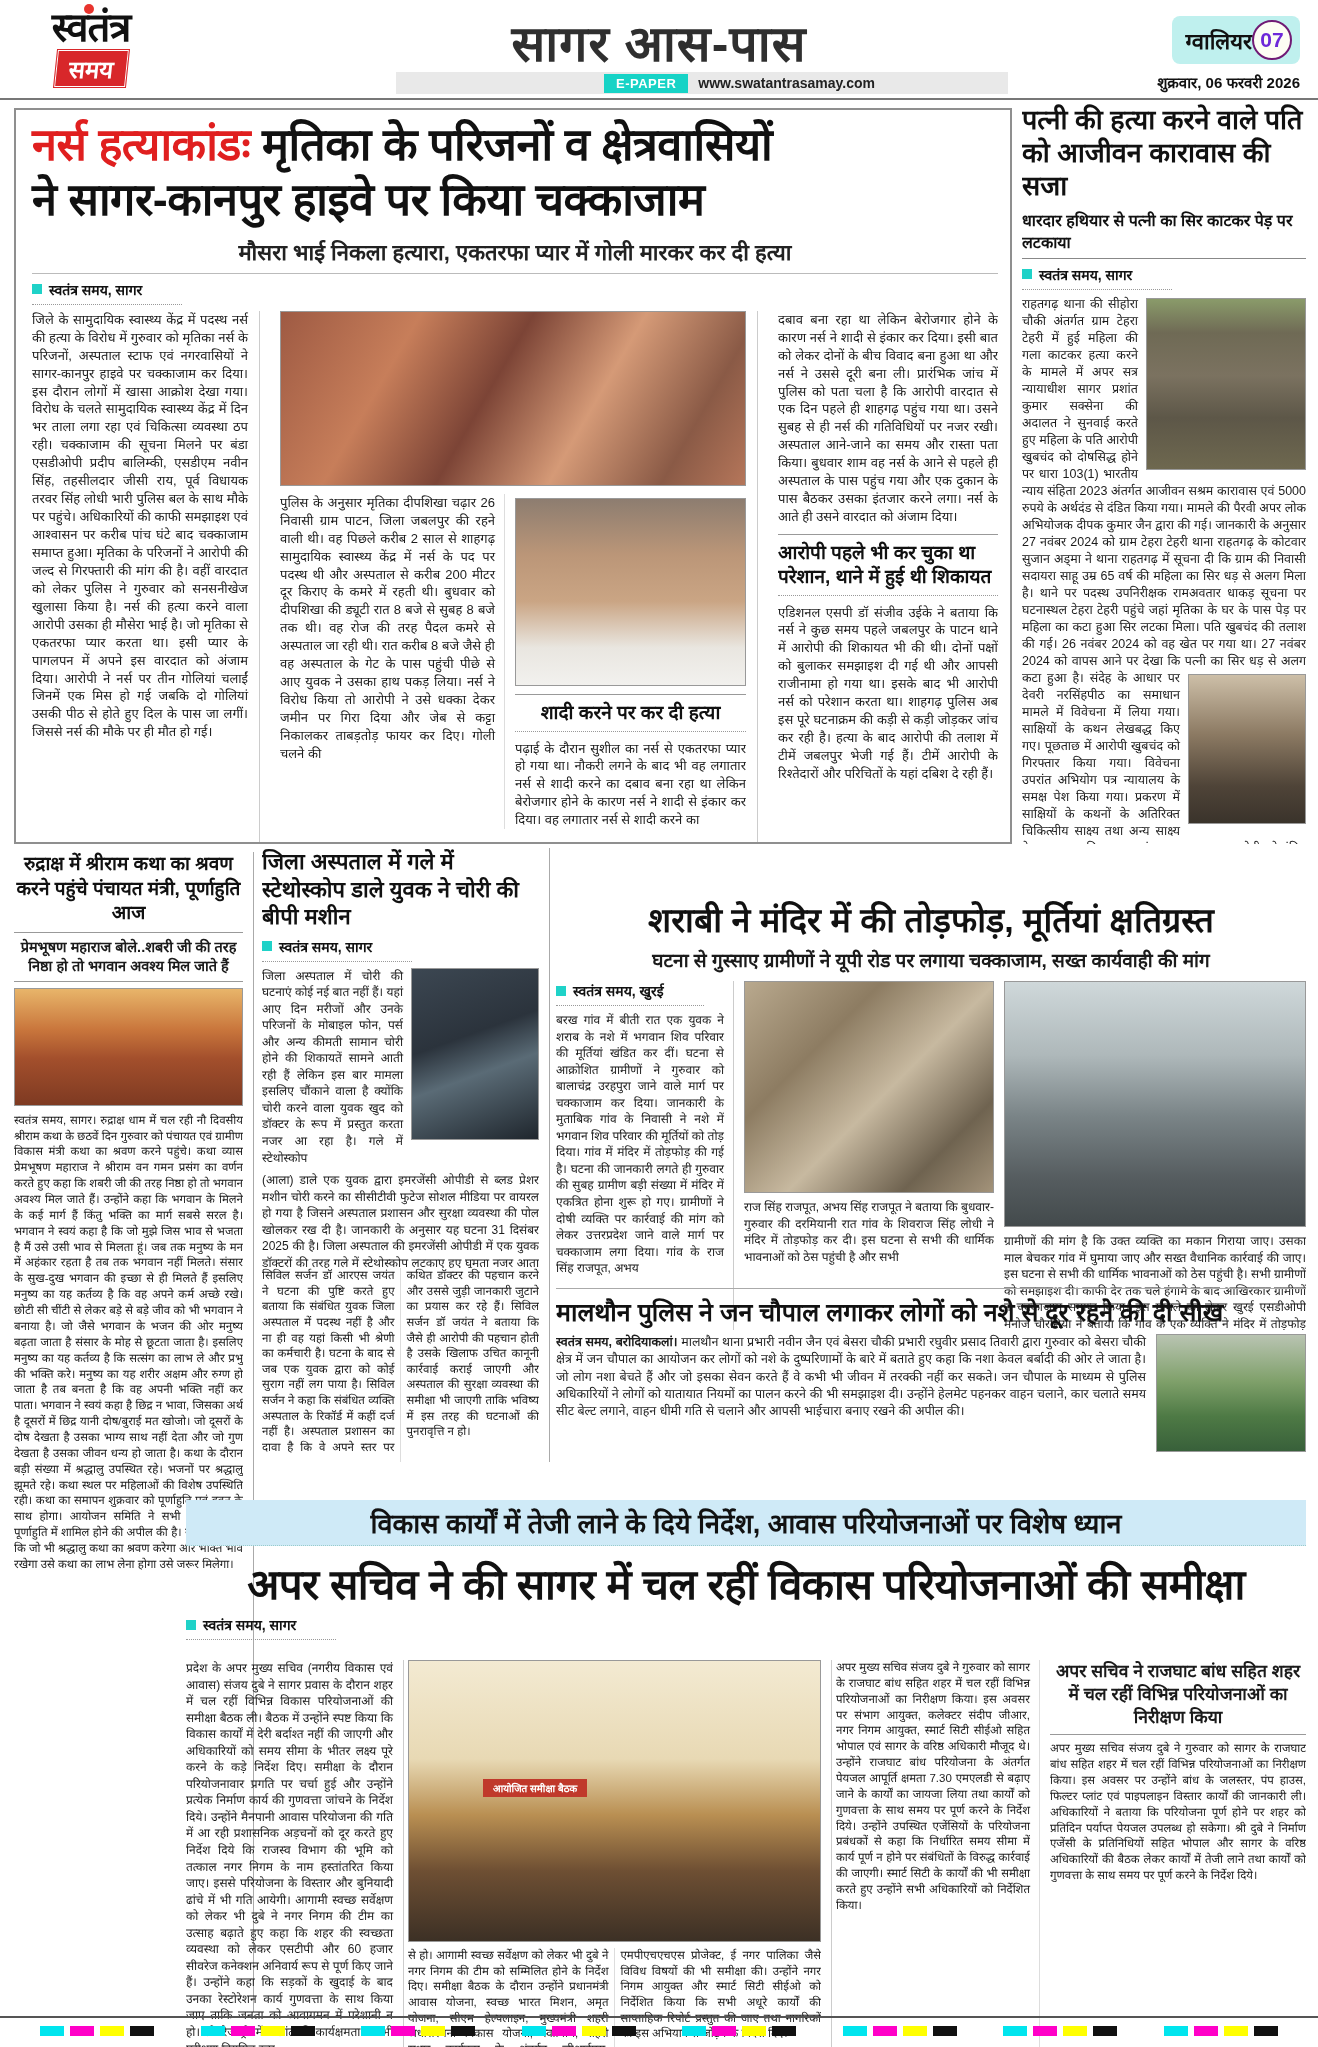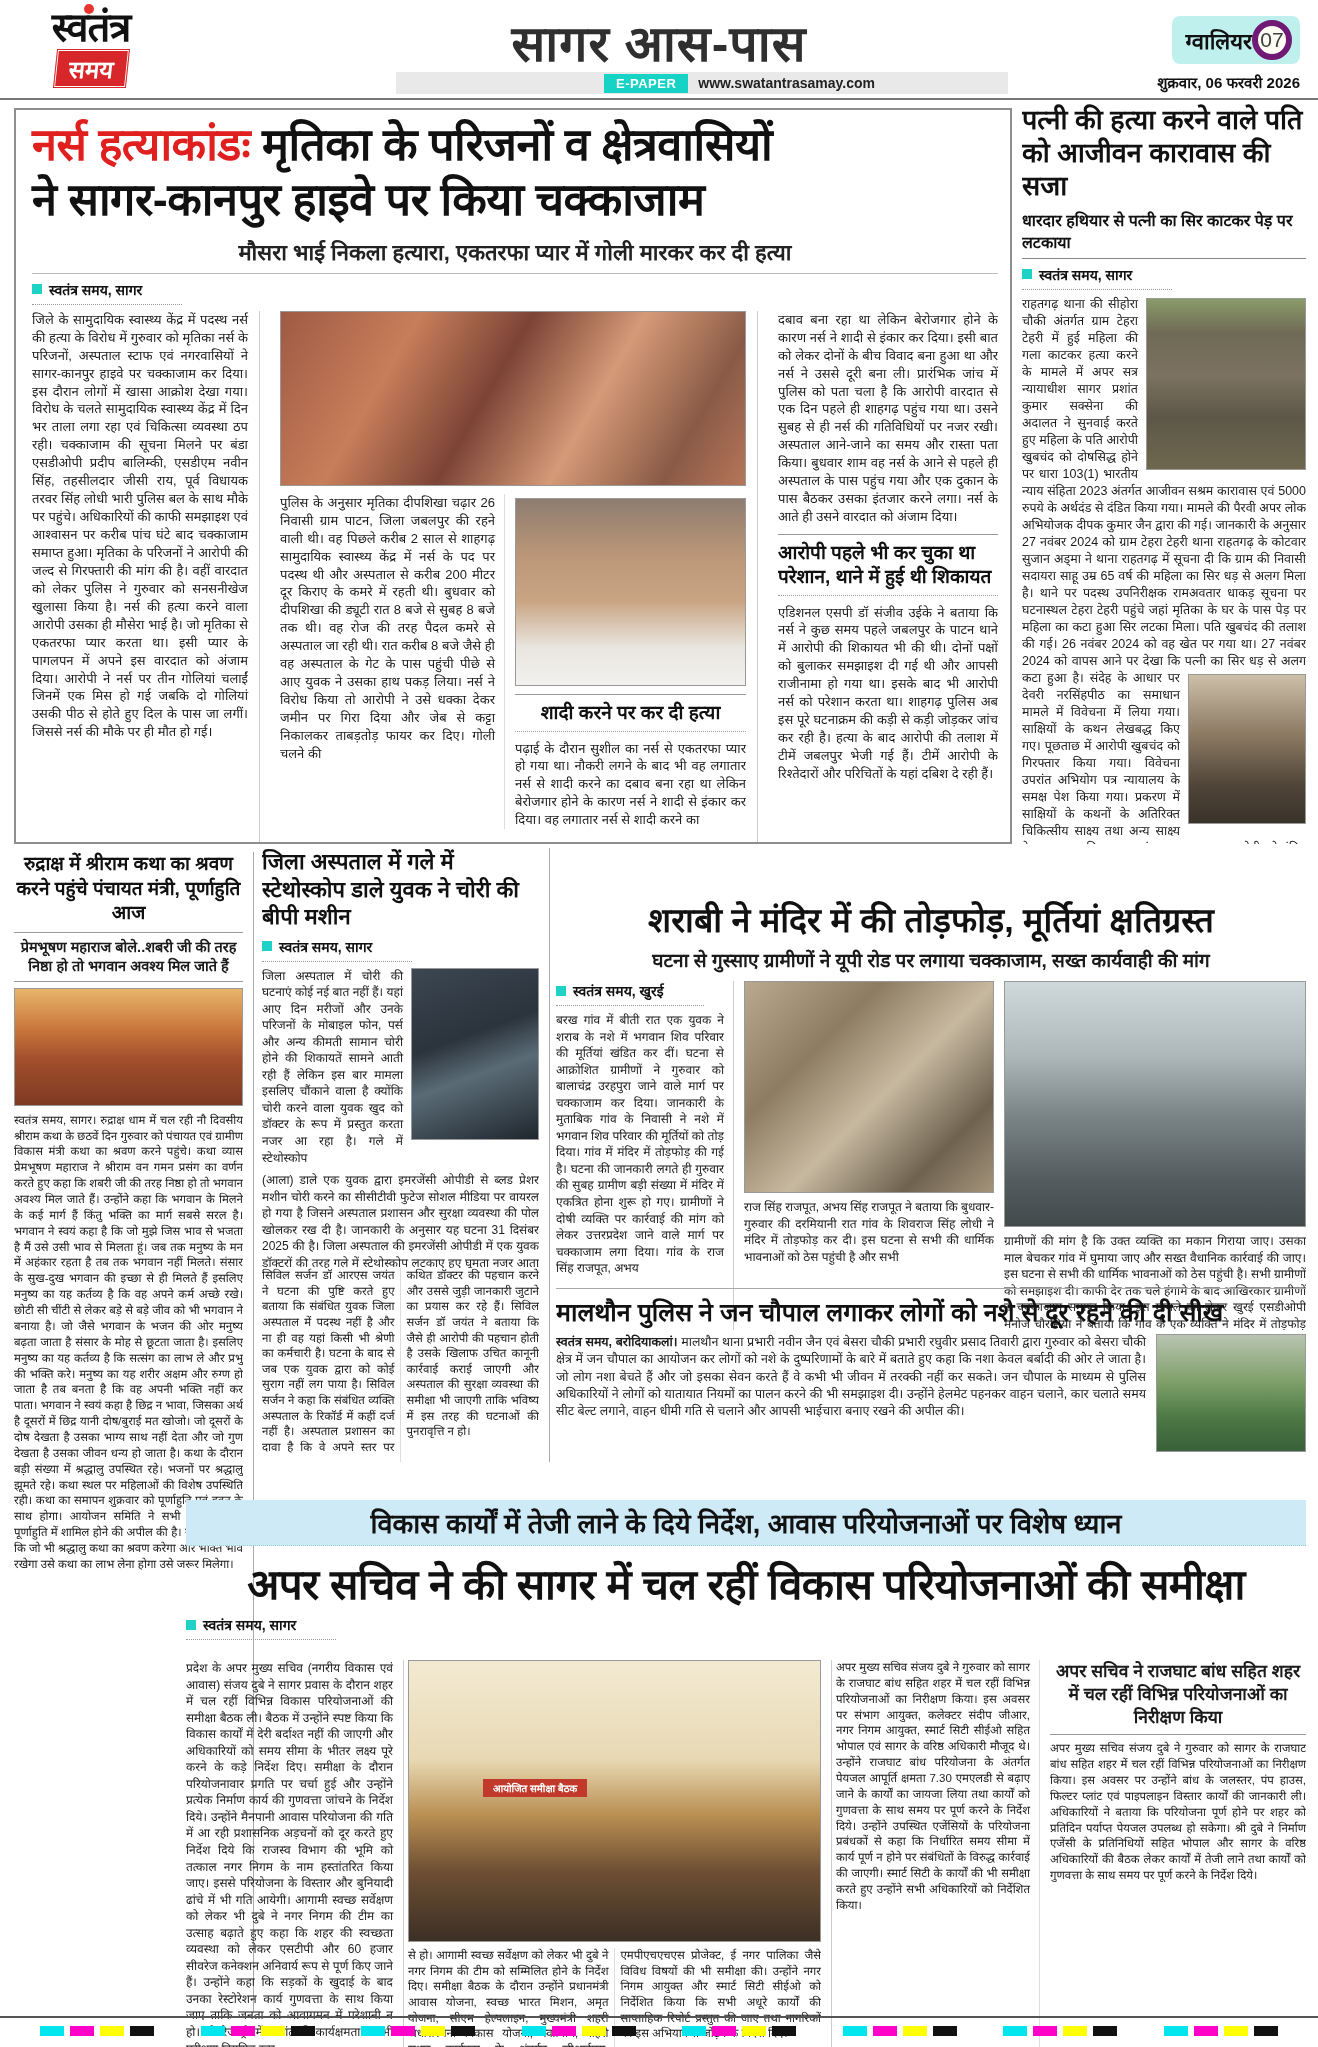--- a/index.html
+++ b/index.html
@@ -9,21 +9,21 @@
 
   
   .masthead { position:absolute; top:0; left:0; width:1318px; height:100px; border-bottom:2px solid #777; }
   .logo { position:absolute; left:26px; top:6px; width:130px; text-align:center; }
   .logo-top { font-size:40px; font-weight:900; letter-spacing:-1px; color:#111; line-height:1.05; position:relative; }
   .logo-dot { position:absolute; top:-2px; left:58px; width:10px; height:10px; background:#e8342e; border-radius:50%; }
   .logo-bottom { display:inline-block; background:#d8272a; color:#fff; font-weight:800; font-size:24px; padding:1px 12px; transform:skew(-6deg); margin-top:2px; border:1px solid #fff; outline:1px solid #d8272a; }
   .section-title { position:absolute; left:50%; top:8px; transform:translateX(-50%); font-size:50px; font-weight:800; color:#2f2f2f; letter-spacing:1px; white-space:nowrap; }
   .edition-box { position:absolute; right:18px; top:16px; background:#bff0ee; border-radius:8px; padding:4px 8px 4px 14px; display:flex; align-items:center; }
   .edition-name { font-size:22px; font-weight:800; color:#111; }
-  .page-circle { width:40px; height:40px; background:#fdfdf4; border:6px solid #701a75; border-radius:50%; display:flex; align-items:center; justify-content:center; font-size:21px; font-weight:400; color:#404040; }
+  .page-circle { width:40px; height:40px; background:#fdfdf4; border:2px solid #701a75; border-radius:50%; display:flex; align-items:center; justify-content:center; font-size:21px; font-weight:700; color:#6d28d9; }
   .date-line { position:absolute; right:18px; top:72px; font-size:15px; font-weight:700; color:#111; }
   .epaper-strip { position:absolute; left:396px; top:72px; width:612px; height:22px; background:#e9e9e9; display:flex; align-items:center; }
   .epaper-label { background:#17d3c6; color:#fff; font-weight:800; font-size:13px; padding:2px 12px; margin-left:208px; letter-spacing:.5px; }
   .epaper-url { font-size:14px; font-weight:700; color:#222; padding-left:10px; }
 
   
   .byline-row { display:flex; align-items:center; gap:7px; font-size:14px; font-weight:800; color:#111; border-bottom:1px dotted #999; padding-bottom:5px; margin-bottom:6px; width:fit-content; padding-right:40px; }
   .bullet { width:10px; height:10px; background:#1fd2c8; display:inline-block; }
   .bodytext { font-size:13px; line-height:1.38; text-align:justify; color:#1c1c1c; }
   .photo { background:#c9c2b8; position:relative; overflow:hidden; border:1px solid #999; }

